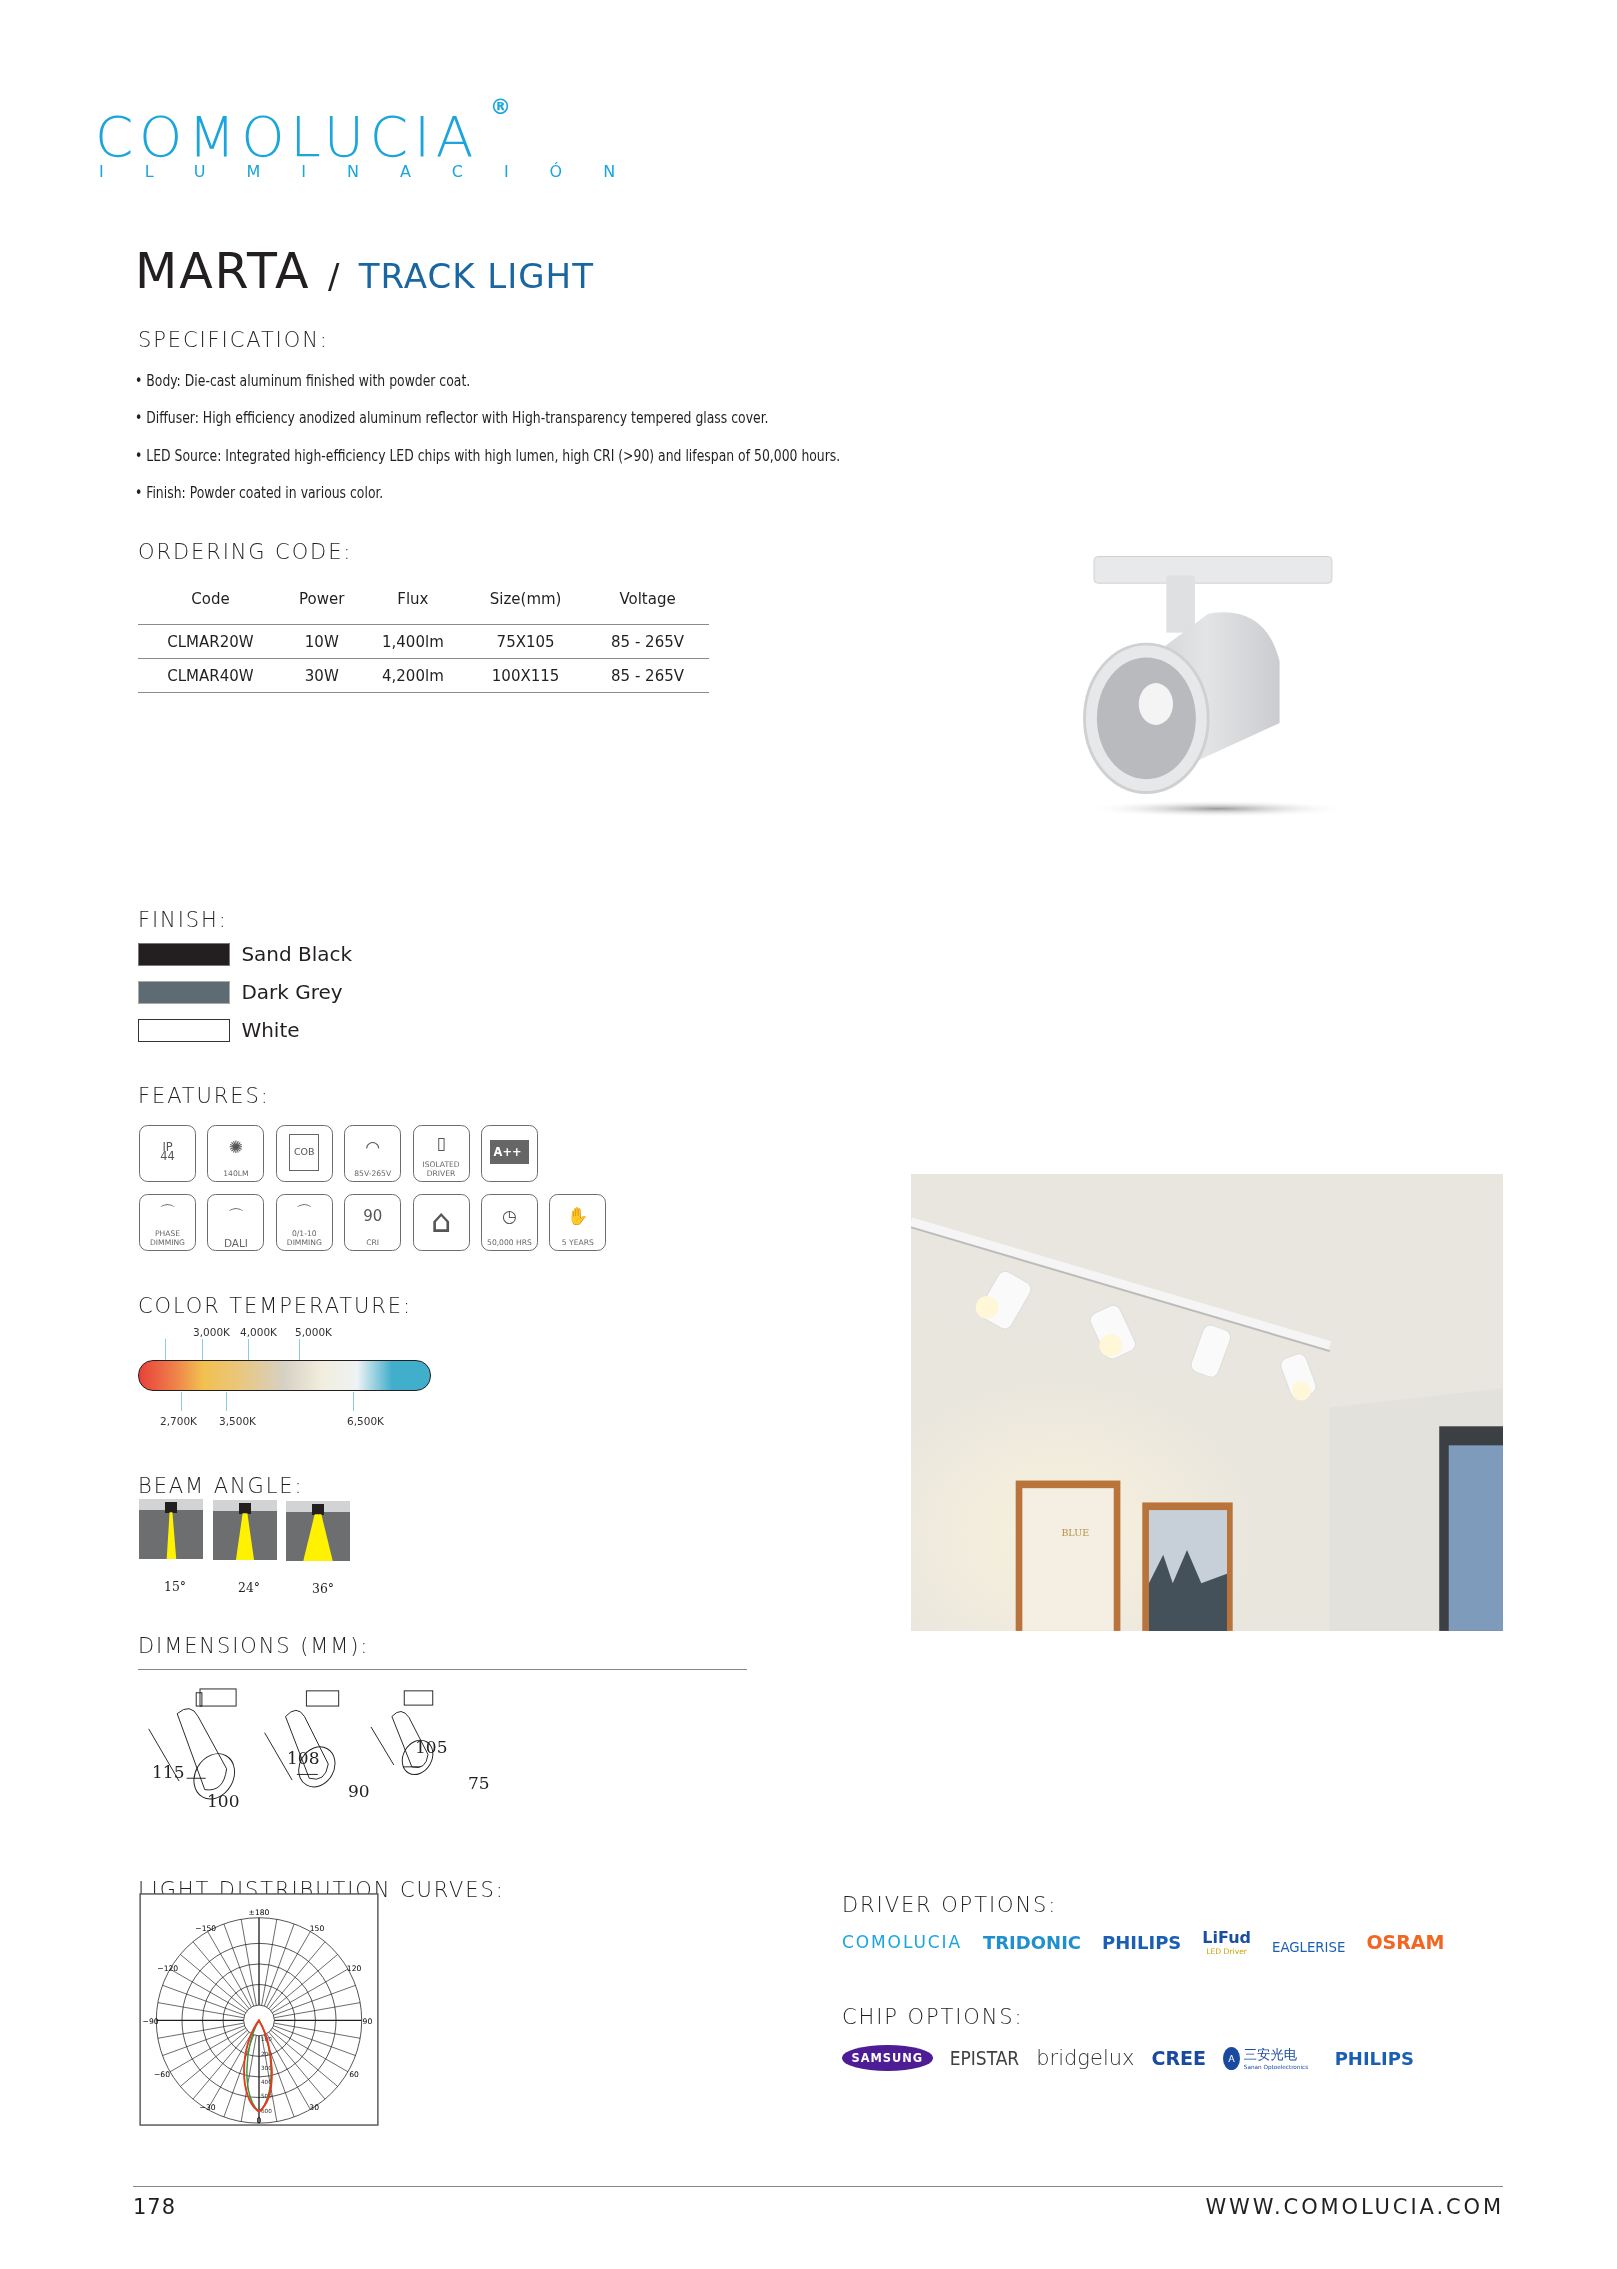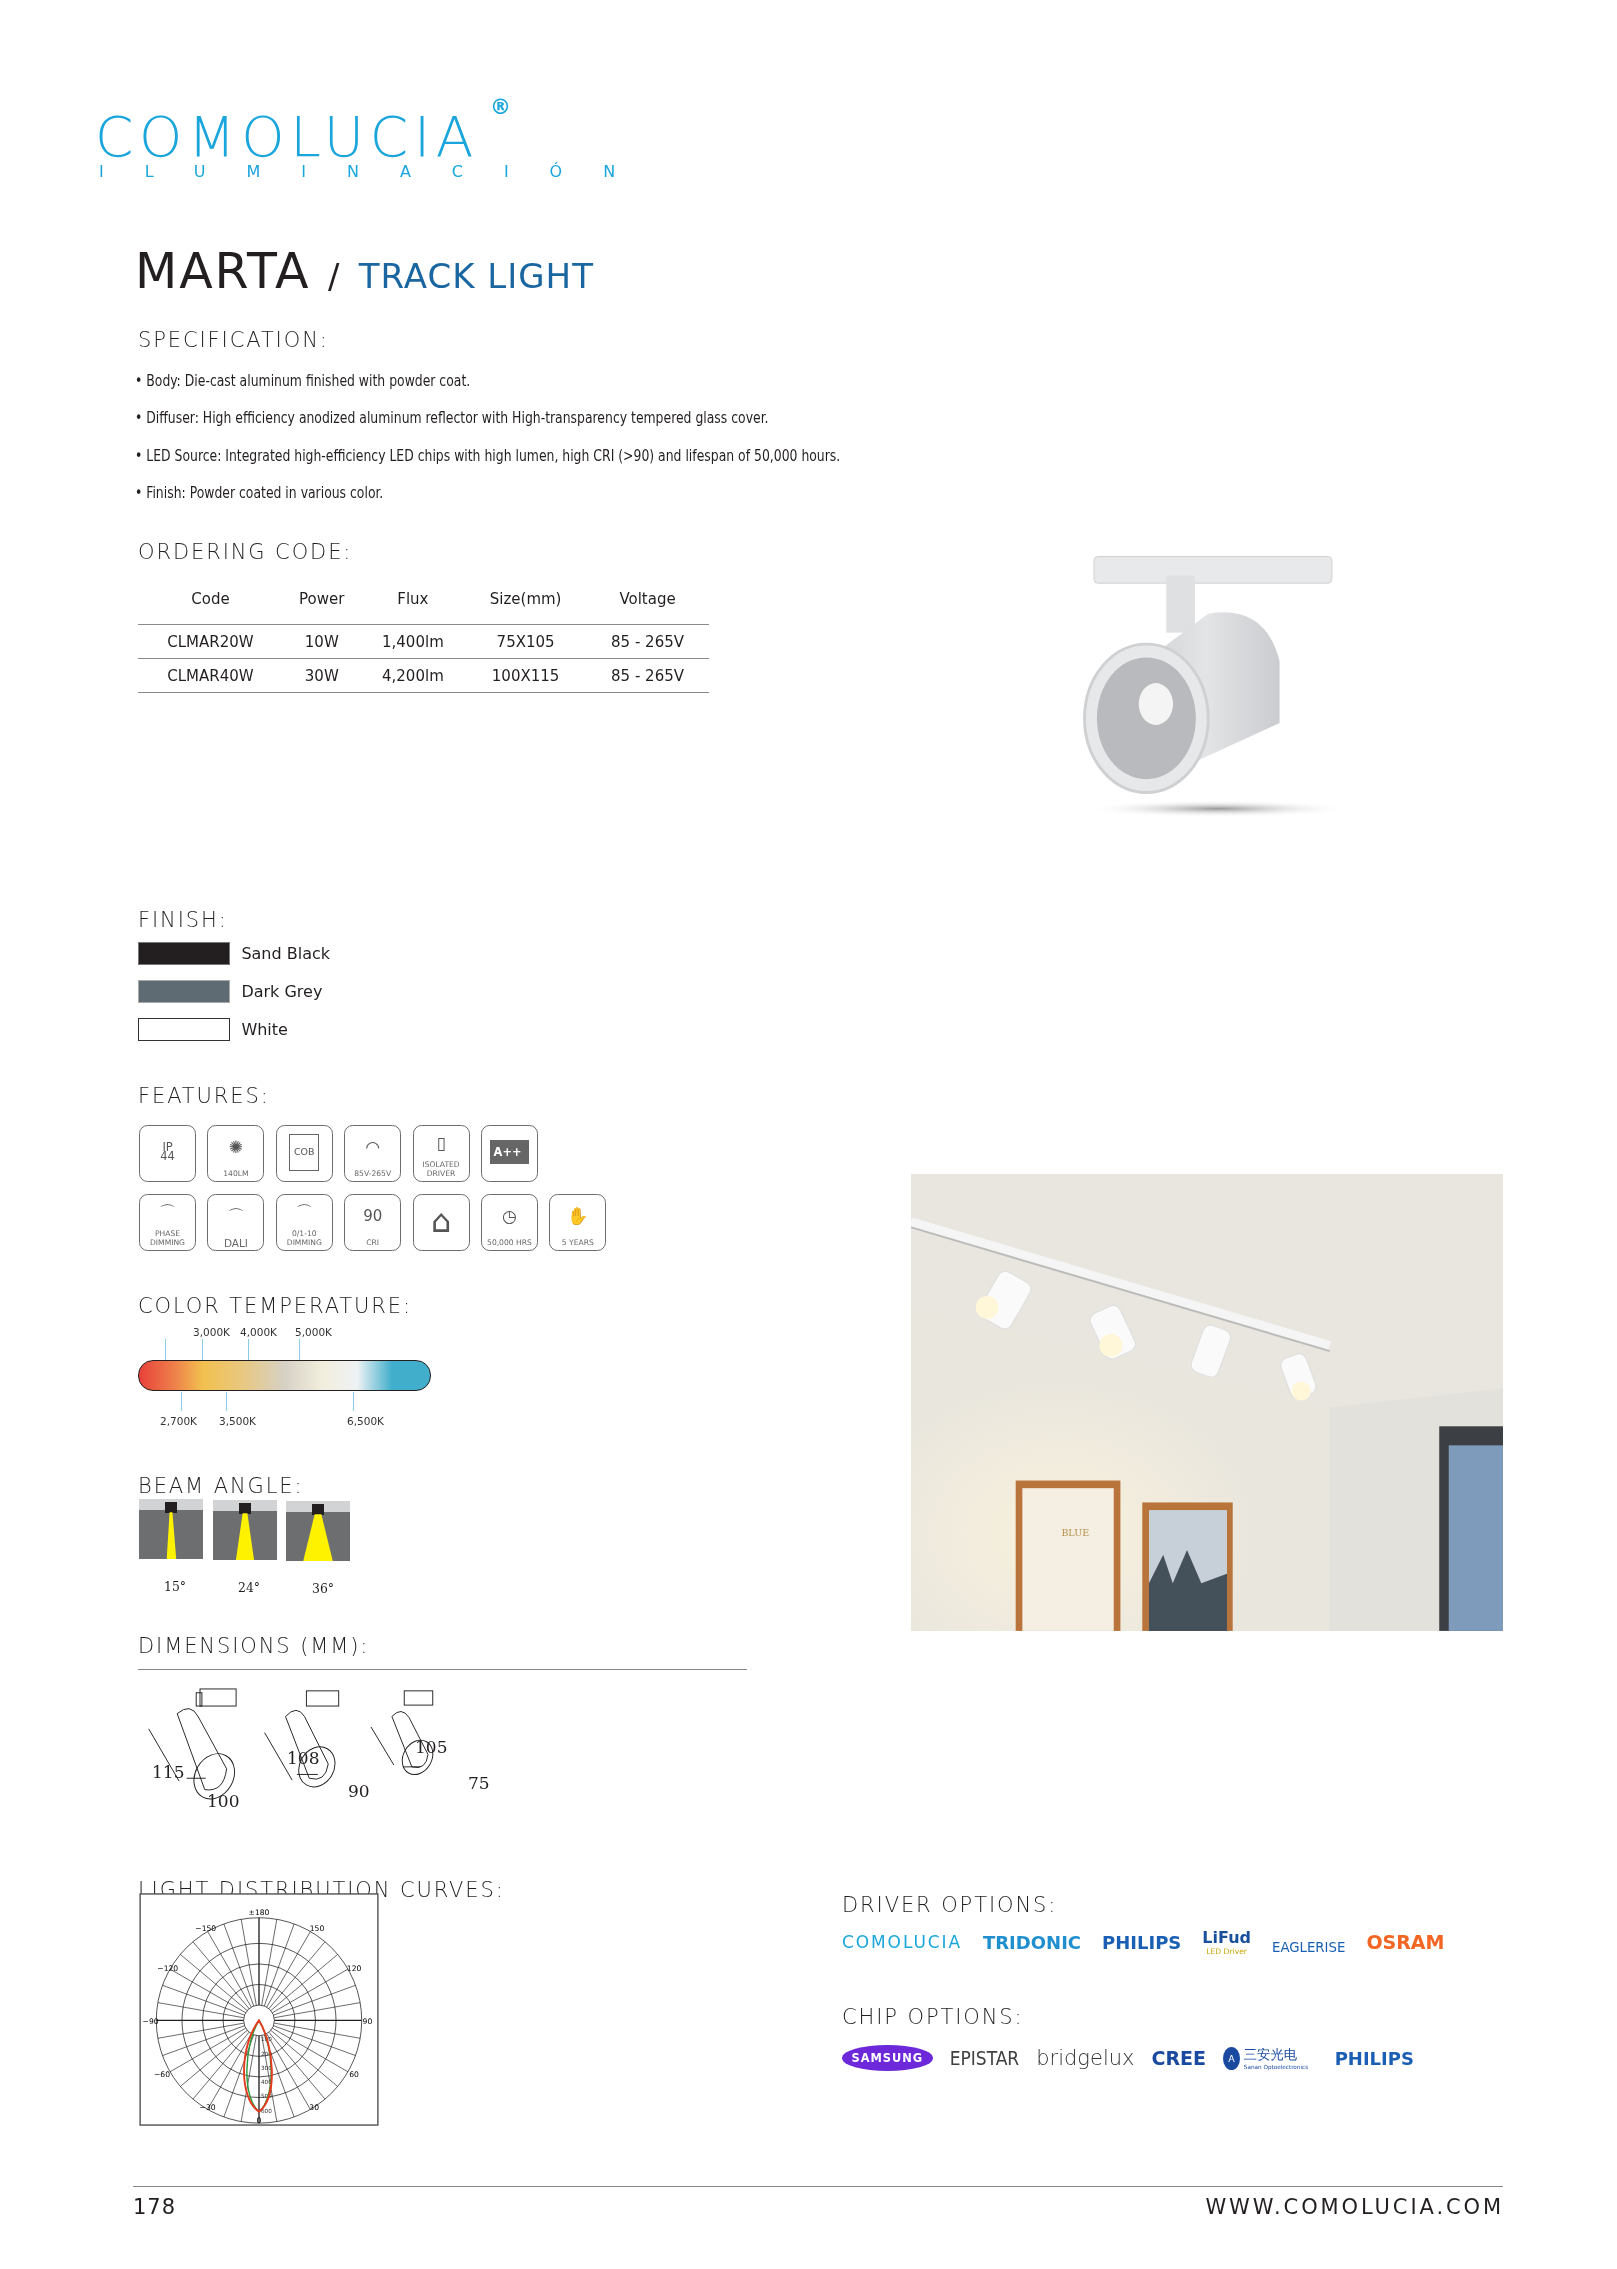--- a/index.html
+++ b/index.html
@@ -11,21 +11,21 @@
   .title{left:135px;top:243px;font-family:"DejaVu Sans",sans-serif;font-size:49px;letter-spacing:1.9px;color:#231f20;}
   .title .slash{font-size:34px;}
   .title .sub{font-size:34px;color:#1a66a0;letter-spacing:1px;}
   .h2{font-family:"DejaVu Sans",sans-serif;font-size:21px;letter-spacing:1.9px;color:#231f20;text-transform:uppercase;font-weight:300;}
   .spec{left:135px;font-family:"DejaVu Sans Condensed","DejaVu Sans",sans-serif;font-size:15.7px;color:#231f20;transform:scaleX(0.88);transform-origin:left;}
   table.order{position:absolute;left:138px;top:573px;border-collapse:collapse;width:571px;font-family:"DejaVu Sans",sans-serif;font-size:15px;}
   table.order th{font-weight:normal;height:49px;text-align:center;}
   table.order td{text-align:center;height:31px;border-top:1.9px solid #8a8a8a;}
   table.order tr:last-child td{border-bottom:1.9px solid #8a8a8a;}
   .swatch{width:90px;height:21px;border:1px solid #777;}
-  .fin-label{font-size:16px;}
+  .fin-label{font-size:20px;}
   .feat{width:57px;height:57px;border:1.9px solid #6d6d6d;border-radius:8.6px;box-sizing:border-box;display:flex;flex-direction:column;align-items:center;justify-content:flex-end;color:#666;font-size:7.6px;line-height:8.6px;text-align:center;padding-bottom:2.9px;}
   .feat .ic{font-size:17px;color:#555;flex:1;display:flex;align-items:center;justify-content:center;}
   .ct-label{font-size:10.5px;color:#333;}
   .ct-tick{width:1px;background:#8ccbe6;}
   .beam{width:64px;height:60px;background:#6d6e70;position:absolute;}
   .beam .top{position:absolute;left:0;top:0;width:100%;height:11.4px;background:#d2d3d5;}
   .beam .src{position:absolute;top:2.9px;left:50%;width:11.4px;height:11.4px;margin-left:-5.7px;background:#231f20;}
   .beam-label{font-family:"DejaVu Serif",serif;font-size:12.4px;}
   .dim-label{font-family:"DejaVu Serif",serif;font-size:17px;}
   .brand{font-family:"DejaVu Sans",sans-serif;font-weight:bold;}
@@ -354,21 +354,21 @@
   <span style="display:flex;flex-direction:column;align-items:center;">
     <span class="brand" style="color:#1a4f9c;font-size:16px;">LiFud</span>
     <span style="color:#c9a400;font-size:7.6px;">LED Driver</span>
   </span>
   <span style="color:#1a5fb4;font-size:13.3px;padding-top:11.4px;">EAGLERISE</span>
   <span class="brand" style="color:#f26522;font-size:19px;">OSRAM</span>
 </div>
 
 <div class="abs h2" style="left:842px;top:2005px;">CHIP OPTIONS:</div>
 <div class="abs" style="left:842px;top:2037px;display:flex;align-items:center;gap:17px;height:42px;">
-  <span class="brand" style="background:#6d28d9;color:#fff;font-size:11.4px;padding:5.7px 9.5px;border-radius:50%;letter-spacing:1px;">SAMSUNG</span>
+  <span class="brand" style="background:#4c1d95;color:#fff;font-size:11.4px;padding:5.7px 9.5px;border-radius:50%;letter-spacing:1px;">SAMSUNG</span>
   <span style="color:#404040;font-size:19px;font-family:'DejaVu Sans Condensed','DejaVu Sans',sans-serif;">EPISTAR</span>
   <span style="color:#333;font-size:21px;font-weight:300;">bridgelux</span>
   <span class="brand" style="color:#1a4aa0;font-size:19px;">CREE</span>
   <span style="display:flex;align-items:center;gap:3.8px;">
     <span style="width:17px;height:23px;border-radius:50%;background:#1a4aa0;color:#fff;font-size:9.5px;display:flex;align-items:center;justify-content:center;">A</span>
     <span style="display:flex;flex-direction:column;justify-content:center;">
       <span style="color:#1a4aa0;font-size:13.3px;font-family:'DejaVu Serif',serif;">三安光电</span>
       <span style="color:#1a4aa0;font-size:5.7px;">Sanan Optoelectronics</span>
     </span>
   </span>

